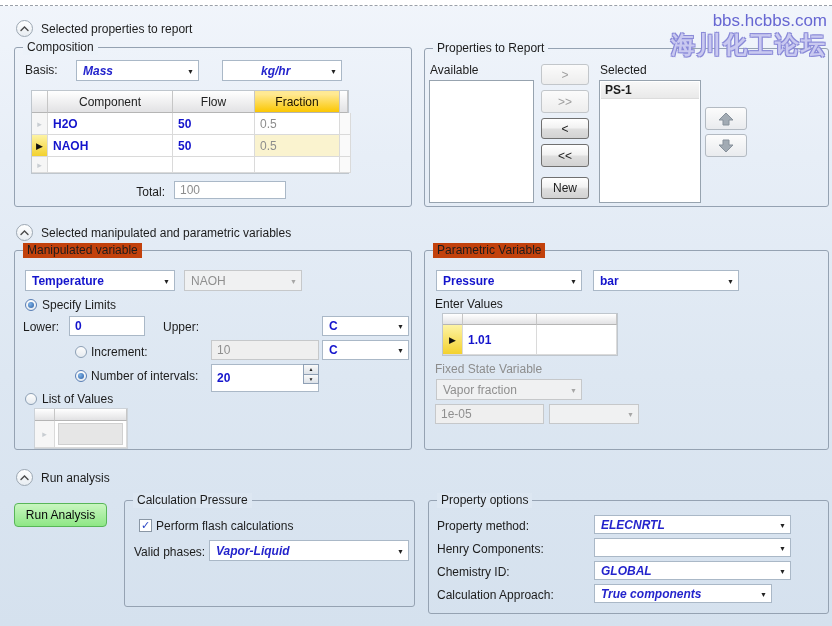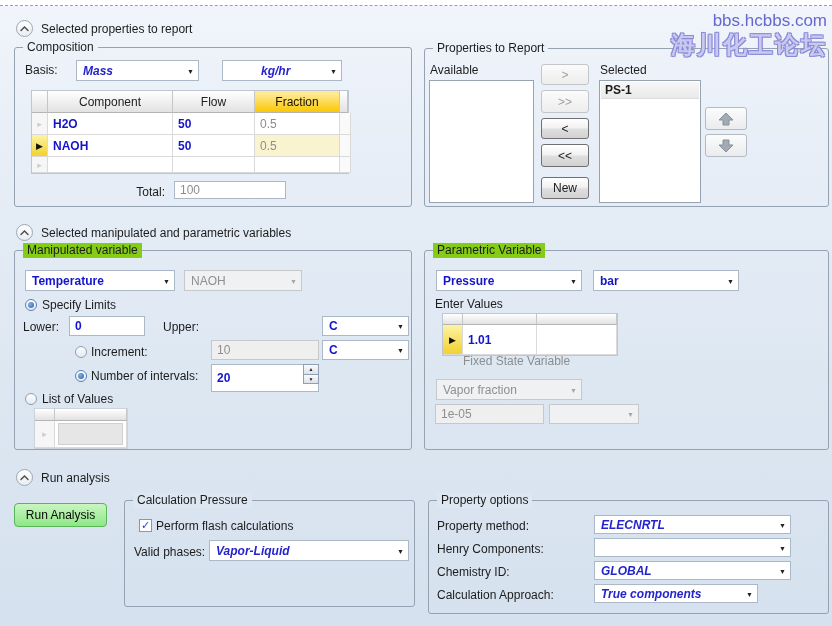--- a/index.html
+++ b/index.html
@@ -15,21 +15,21 @@
   .bluev{color:#1414cc;font-weight:bold;}
   .blueit{color:#2424cc;font-style:italic;font-weight:600;}
   
   .sec-h{position:absolute;display:flex;align-items:center;gap:8px;}
   .sec-icon{width:17px;height:17px;border-radius:50%;border:1px solid #9da8b3;box-sizing:border-box;
     background:linear-gradient(#ffffff,#e8edf2);display:flex;align-items:center;justify-content:center;}
   
   .grp{position:absolute;border:1px solid #95a2b2;border-radius:3px;box-sizing:border-box;}
   .grp-label{position:absolute;top:-8px;left:8px;padding:0 4px;white-space:nowrap;line-height:15px;}
   .lg1{background:#ecf2f9;}
-  .lg2{background:#84cc16;}
+  .lg2{background:#c2410c;}
   .lg3{background:#dde7f2;}
   
   .dd{position:absolute;background:#fff;border:1px solid #aab8c7;box-sizing:border-box;
     display:flex;align-items:center;padding:0 16px 0 6px;overflow:hidden;}
   .dd .arr{position:absolute;right:4px;top:50%;transform:translateY(-50%);font-size:7px;color:#222;}
   .dd.dis{background:#f0f1f2;border-color:#c6c8ca;}
   .dd.dis .ddval{color:#8f8f8f;font-style:normal;font-weight:normal;}
   .dd.dis .arr{color:#a6a6a6;}
   .inp{position:absolute;background:#fff;border:1px solid #aab8c7;box-sizing:border-box;
     display:flex;align-items:center;padding:0 5px;overflow:hidden;}
@@ -267,21 +267,21 @@
 
   <div class="gtable evtable" style="left:17px;top:62px;">
     <div class="cell hcell"></div>
     <div class="cell hcell"></div>
     <div class="cell hcell"></div>
     <div class="cell mk cur">▶</div>
     <div class="cell bluev">1.01</div>
     <div class="cell"></div>
   </div>
 
-  <span class="lbl gray" style="left:10px;top:103px;margin-left:28px;">Fixed State Variable</span>
+  <span class="lbl gray" style="left:10px;top:111px;">Fixed State Variable</span>
   <div class="dd dis" style="left:11px;top:128px;width:146px;height:21px;">
     <span class="ddval">Vapor fraction</span>
     <span class="arr">▼</span>
   </div>
   <div class="inp dis" style="left:10px;top:153px;width:109px;height:20px;">
     <span>1e-05</span>
   </div>
   <div class="dd dis" style="left:124px;top:153px;width:90px;height:20px;">
     <span class="ddval"></span>
     <span class="arr">▼</span>
@@ -327,17 +327,17 @@
     <span class="arr">▼</span>
   </div>
 
   <span class="lbl" style="left:8px;top:64px;">Chemistry ID:</span>
   <div class="dd" style="left:165px;top:60px;width:197px;height:19px;">
     <span class="ddval blueit">GLOBAL</span>
     <span class="arr">▼</span>
   </div>
 
   <span class="lbl" style="left:8px;top:87px;">Calculation Approach:</span>
-  <div class="dd" style="left:165px;top:83px;width:164px;height:19px;">
+  <div class="dd" style="left:165px;top:83px;width:178px;height:19px;">
     <span class="ddval blueit">True components</span>
     <span class="arr">▼</span>
   </div>
 </div>
 
 </body></html>

